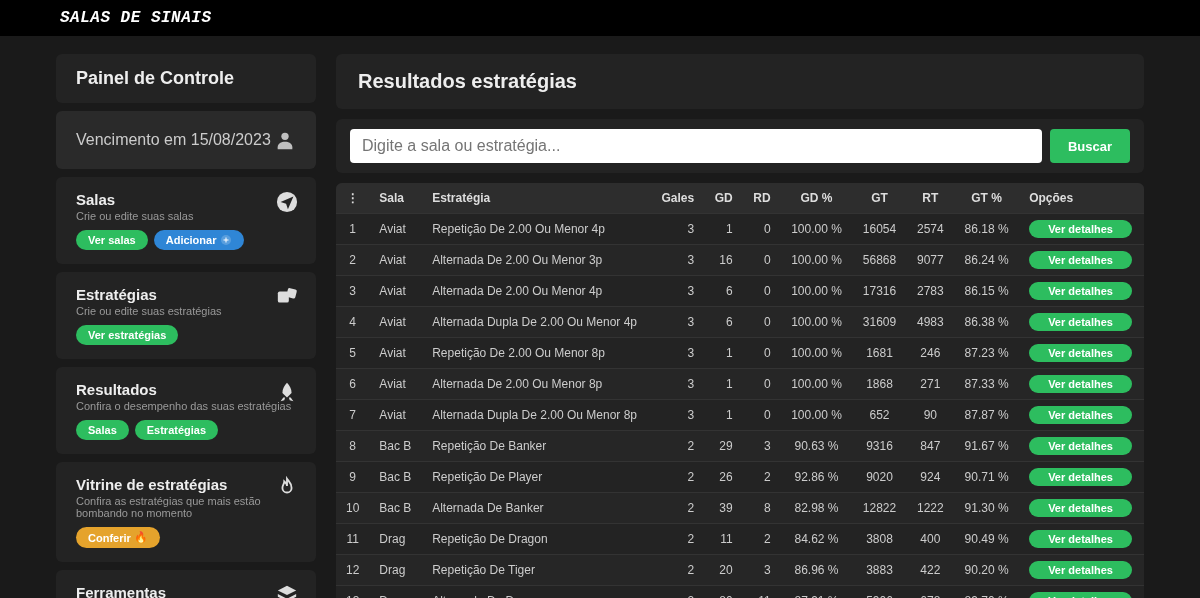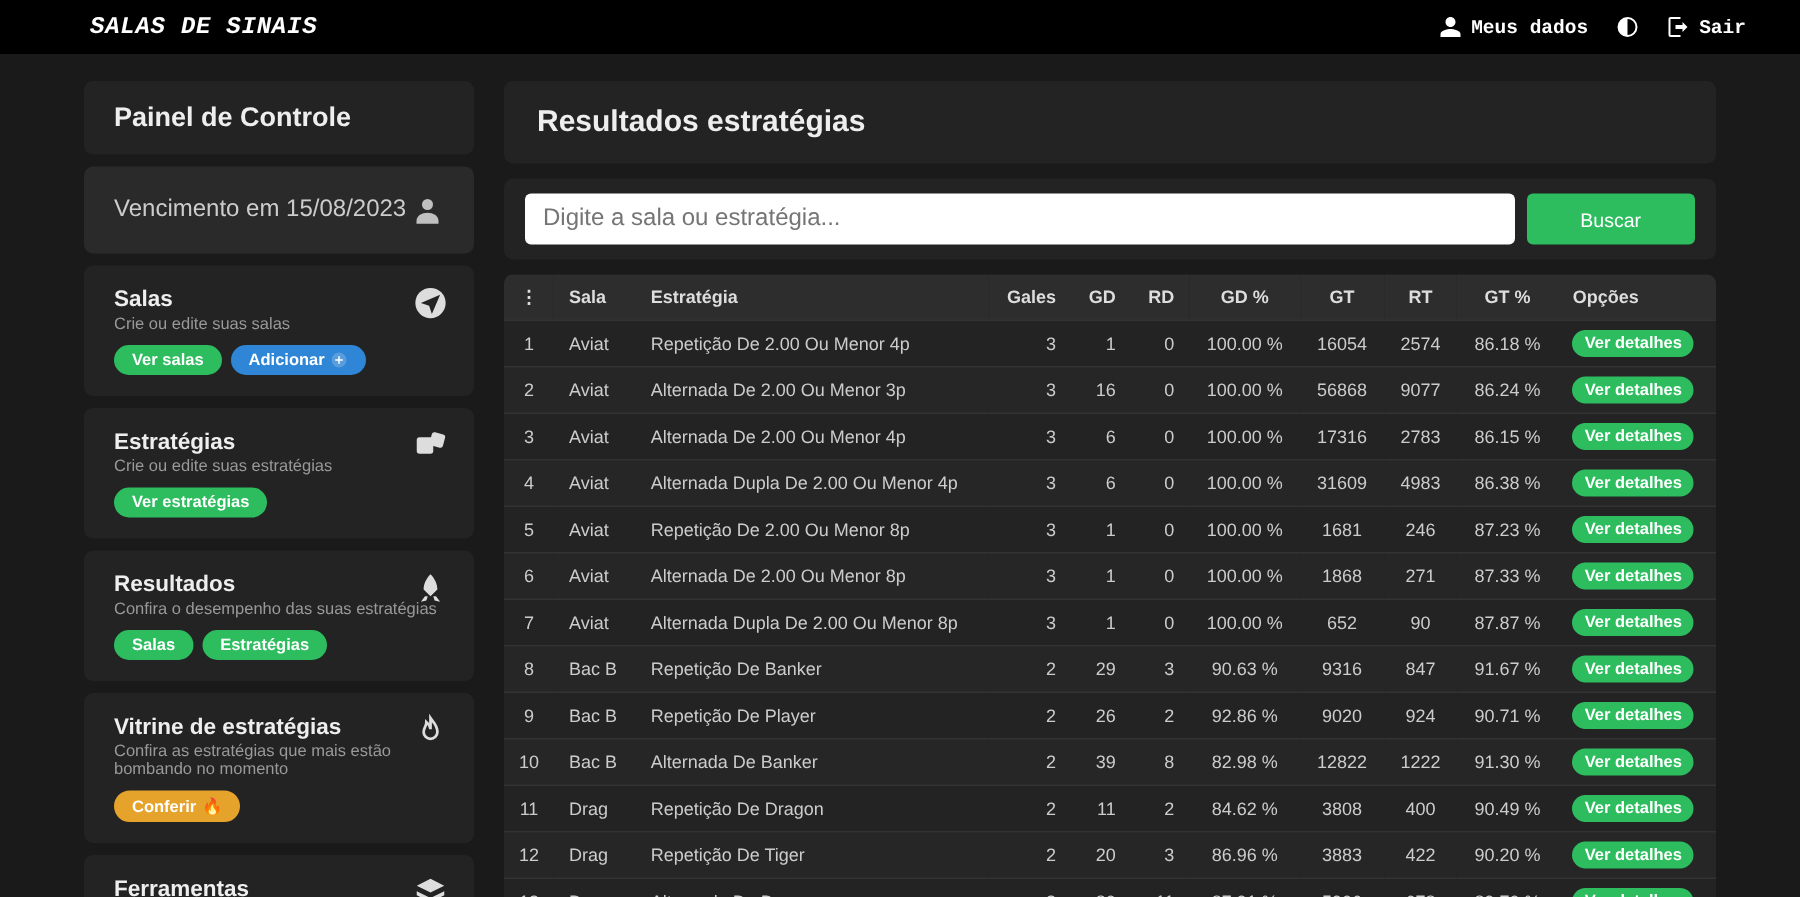--- a/index.html
+++ b/index.html
@@ -137,22 +137,22 @@
     border-radius: 4px;
     padding: 8px 12px;
     font-size: 16px;
     color: #333;
   }
   .search-btn {
     background: #2dbd5f;
     color: #fff;
     border: none;
     border-radius: 4px;
-    padding: 8px 36px;
-    font-weight: 400;
+    padding: 8px 18px;
+    font-weight: 700;
     font-size: 13px;
     cursor: pointer;
   }
   .table-wrap {
     background: #232323;
     border-radius: 6px;
     overflow: hidden;
   }
   table {
     width: 100%;
@@ -176,54 +176,35 @@
     white-space: nowrap;
   }
   tbody tr:nth-child(even) { background: #262626; }
   .num { text-align: right; }
   .right { text-align: center; }
   .det-btn {
     background: #2dbd5f;
     color: #fff;
     border: none;
     border-radius: 12px;
-    padding: 3px 8px;
+    padding: 3px 19px;
     font-size: 11px;
     font-weight: 600;
     cursor: pointer;
   }
   .dots-cell { width: 22px; text-align: center; }
   .idx-cell { width: 32px; text-align: center; }
   .ico { width: 16px; height: 16px; fill: currentColor; }
   .ico-lg { width: 22px; height: 22px; fill: currentColor; }
 </style>
 </head>
 <body>
 
 <div class="topbar">
   <div class="brand">SALAS DE SINAIS</div>
-  <div class="topbar-right">
-    <span class="topbar-item">
-      <svg class="ico" viewBox="0 0 24 24">
-          <path d="M12 12c2.7 0 5-2.3 5-5s-2.3-5-5-5-5 2.3-5 5 2.3 5 5 5zm0 2c-3.3 0-10 1.7-10 5v3h20v-3c0-3.3-6.7-5-10-5z"></path>
-        </svg>
-      <span>Meus dados</span>
-    </span>
-    <span class="topbar-item">
-      <svg class="ico" viewBox="0 0 24 24">
-          <path d="M12 2a10 10 0 100 20 10 10 0 000-20zm0 18V4a8 8 0 010 16z"></path>
-        </svg>
-    </span>
-    <span class="topbar-item">
-      <svg class="ico" viewBox="0 0 24 24">
-          <path d="M16 17v-3H9v-4h7V7l5 5-5 5zM14 2H4a2 2 0 00-2 2v16a2 2 0 002 2h10v-2H4V4h10V2z"></path>
-        </svg>
-      <span>Sair</span>
-    </span>
-  </div>
 </div>
 
 <div class="container">
 
   <div class="sidebar">
     <div class="card side-header">
       <h2>Painel de Controle</h2>
     </div>
 
     <div class="side-sub">

